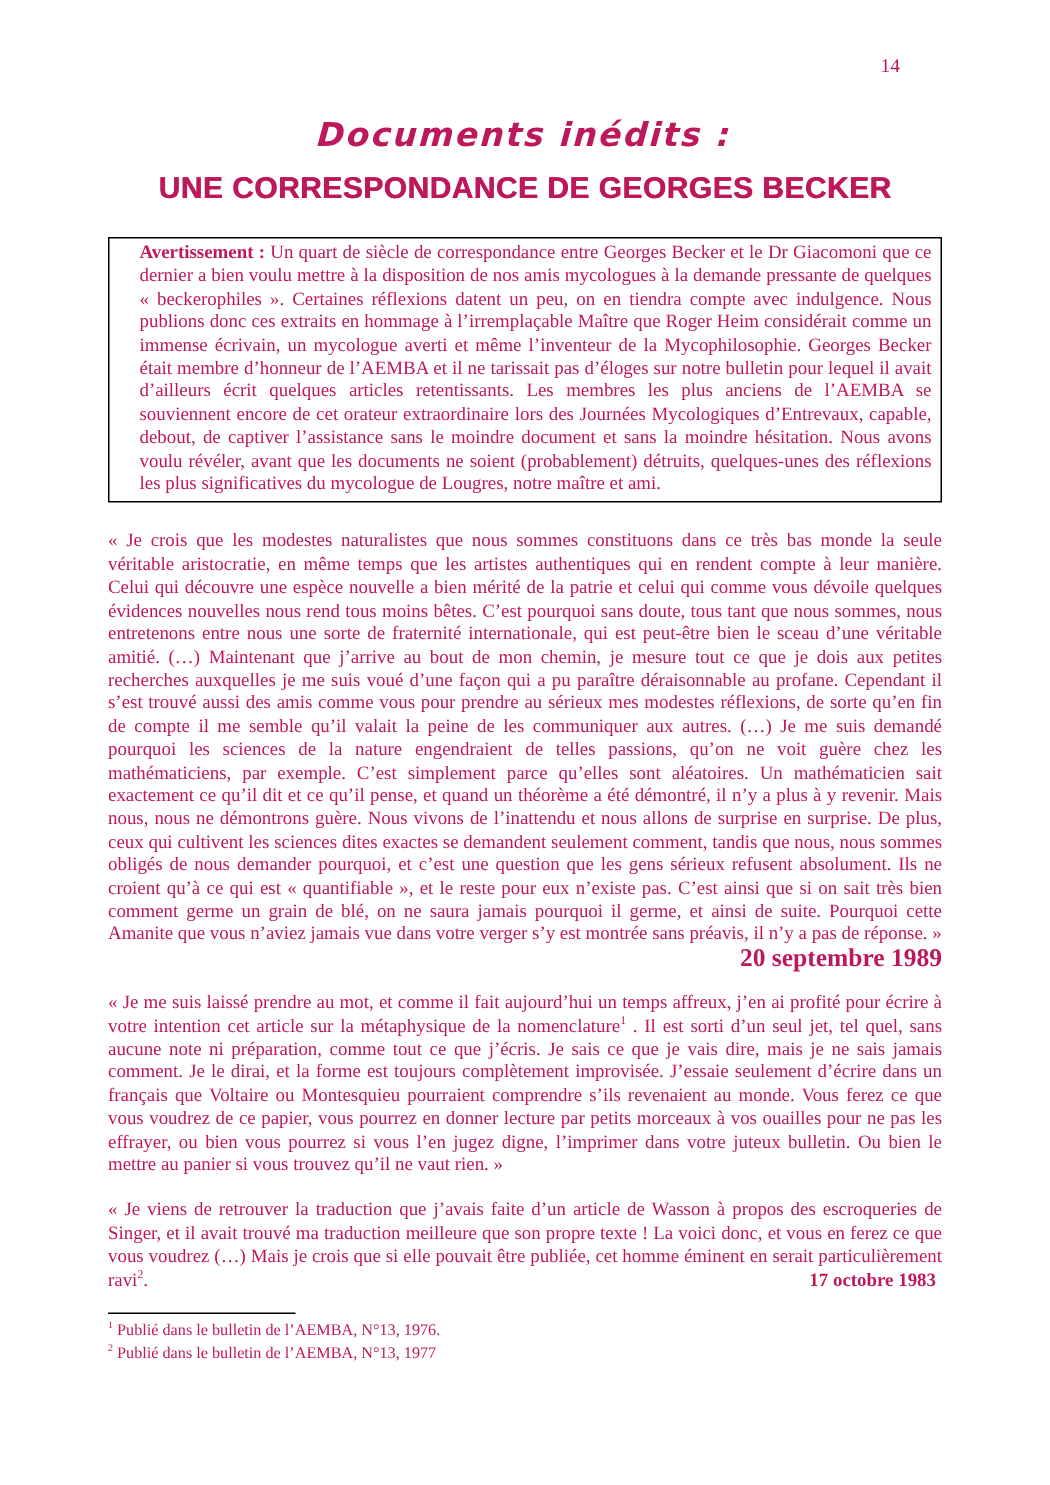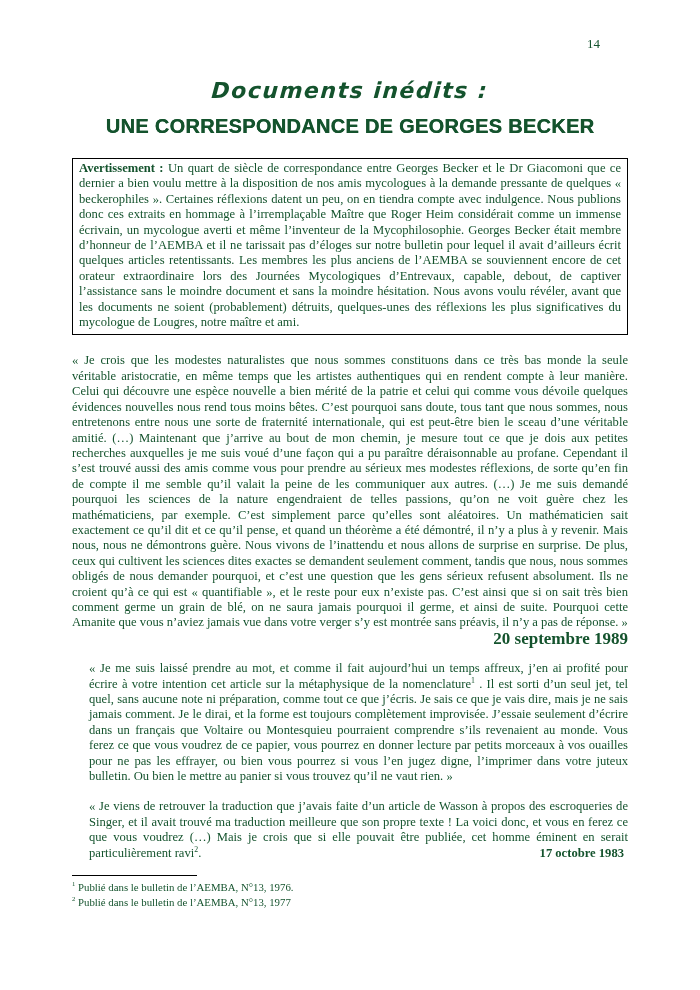--- a/index.html
+++ b/index.html
@@ -1,20 +1,20 @@
 <!DOCTYPE html>
 <html><head>
 <meta charset="utf-8">
 <style>
   html, body { margin:0; padding:0; background:#ffffff; }
   .page {
     position:relative;
     width:672px; height:990px;
     background:#ffffff;
-    color:#14532d;
+    color:#be185d;
     font-family:"Liberation Serif", serif;
     overflow:hidden;
   }
   .page-number {
     position:absolute;
     top:36px; right:72px;
     font-size:13px;
   }
   .content {
     position:absolute;
@@ -36,31 +36,31 @@
     text-align:center;
     font-family:"Liberation Sans", sans-serif;
     font-weight:bold;
     font-size:20px;
     letter-spacing:0.3px;
     text-shadow:0.4px 0 0 currentColor;
   }
   .notice-box {
     margin-top:20px;
     border:1.5px solid #000;
-    padding:2px 6px 4px 6px;
+    padding:2px 6px 4px 20px;
   }
   .body-text {
     margin:0;
     font-size:12.6px;
     line-height:15.4px;
     text-align:justify;
   }
   .notice-label { font-weight:bold; }
   .letter { margin-top:18px; }
-  .letter + .letter { margin-top:15px;margin-left:17px; }
+  .letter + .letter { margin-top:15px; }
   .letter-date {
     text-align:right;
     font-weight:bold;
     font-size:17px;
     line-height:15.4px;
   }
   .letter-last .body-text { position:relative; }
   .date-inline {
     position:absolute;
     right:4px; bottom:0;

